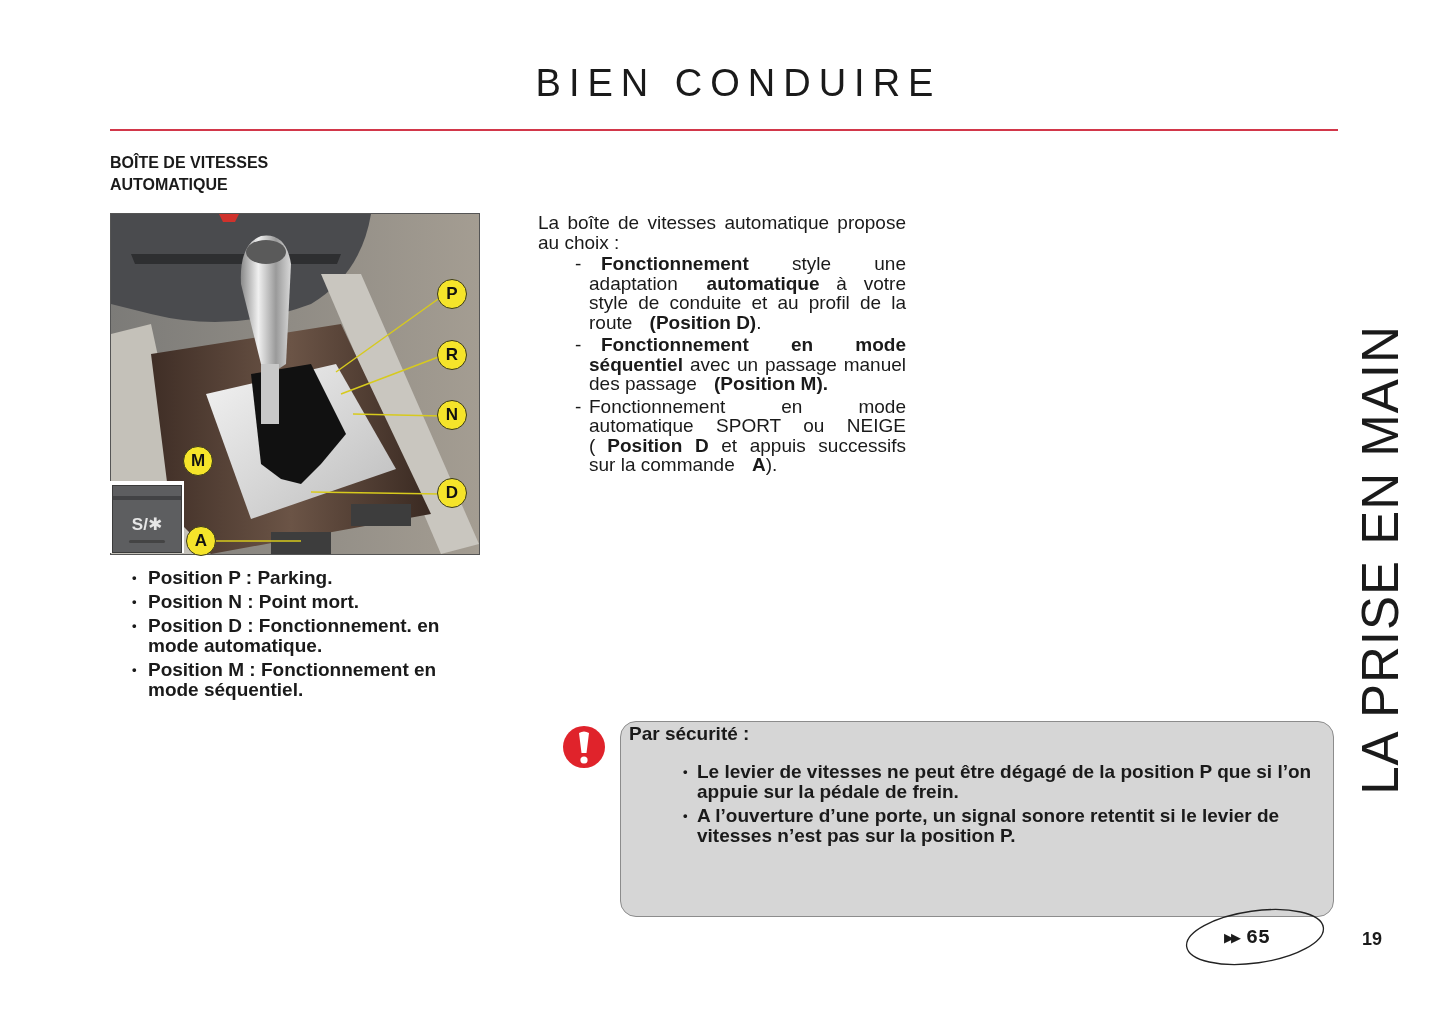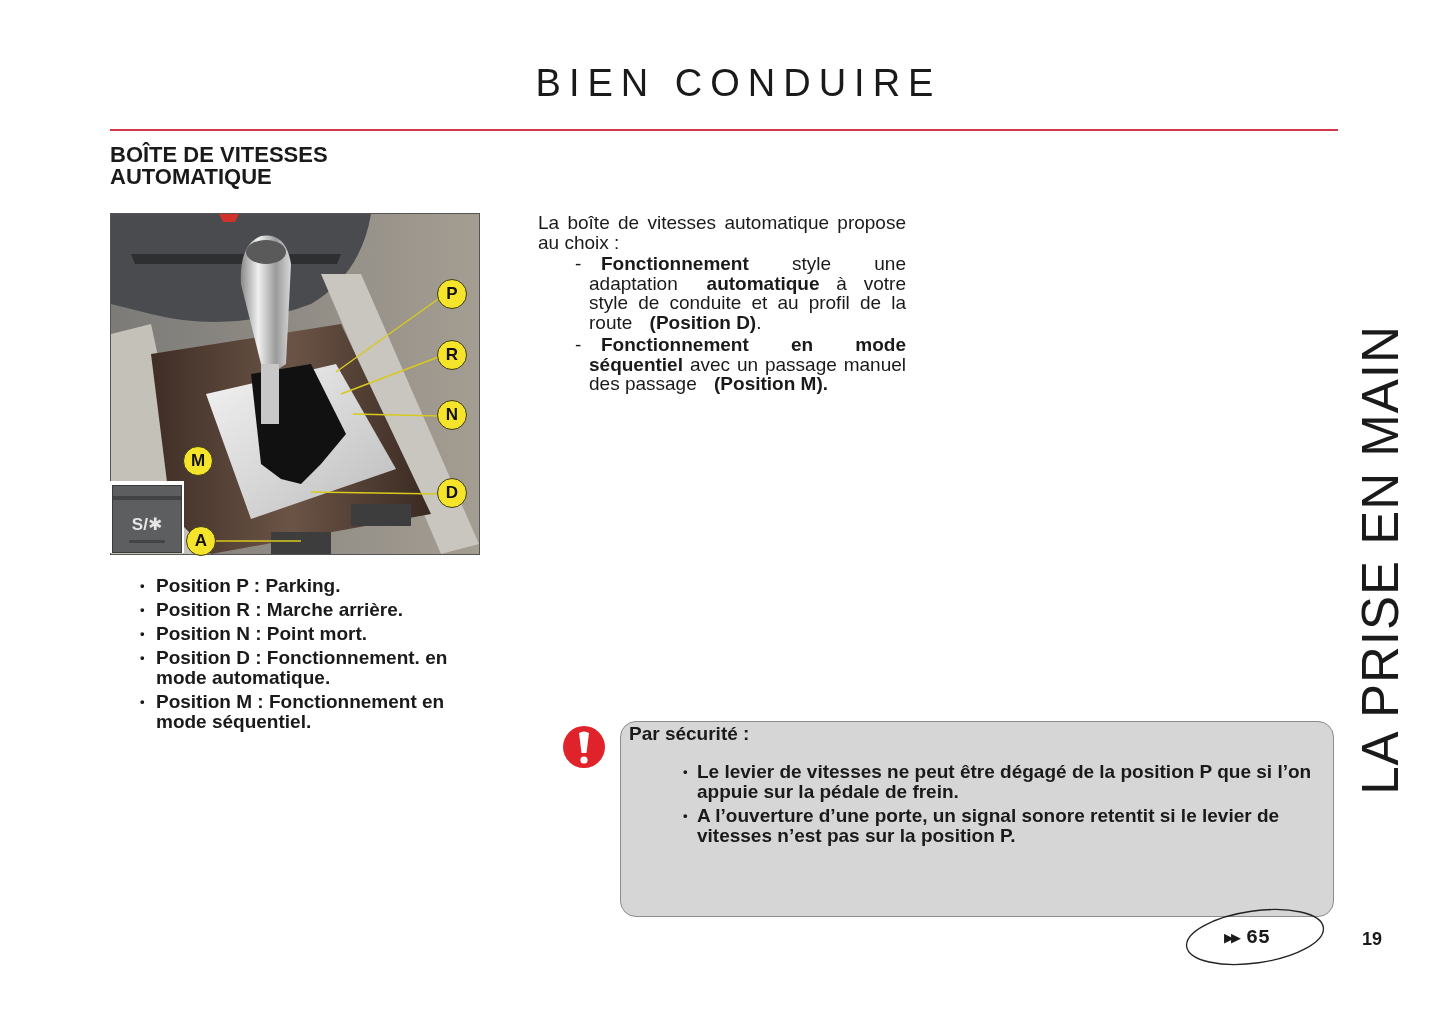--- a/index.html
+++ b/index.html
@@ -3,21 +3,21 @@
 <meta charset="utf-8">
 <style>
   html, body { margin:0; padding:0; background:#ffffff; }
   body { width:1445px; height:1026px; position:relative; overflow:hidden;
          font-family:"Liberation Sans", "DejaVu Sans", sans-serif; color:#1a1a1a; }
 
   .page-title { position:absolute; left:16px; width:1445px; top:62px; text-align:center;
                 font-size:38px; letter-spacing:8px; font-weight:normal; color:#1a1a1a; }
   .title-rule { position:absolute; left:110px; top:129px; width:1228px; height:2px; background:#d2374a; }
 
-  .section-heading { position:absolute; left:110px; top:144px; font-size:22px; font-weight:bold;
+  .section-heading { position:absolute; left:110px; top:152px; font-size:16px; font-weight:bold;
                      line-height:22px; color:#1a1a1a; }
   .section-heading span { display:block; }
 
   
   .photo { position:absolute; left:110px; top:213px; width:368px; height:340px;
            border:1px solid #555; overflow:hidden; background:#6e6c69; }
   .photo svg { position:absolute; left:0; top:0; }
 
   .inset { position:absolute; left:110px; top:481px; width:74px; height:72px; background:#fff; }
   .inset-inner { position:absolute; left:2px; top:4px; width:68px; height:66px; background:#5d5e60;
@@ -25,21 +25,21 @@
   .inset-bar { position:absolute; left:0; top:10px; width:68px; height:4px; background:#424345; }
   .inset-label { position:absolute; left:0; width:68px; top:28px; text-align:center; color:#e6e6e6;
                  font-weight:bold; font-size:17px; }
   .inset-line { position:absolute; left:16px; top:54px; width:36px; height:3px; background:#444; border-radius:2px; }
 
   .callout { position:absolute; width:30px; height:30px; border-radius:50%; background:#f5e42a;
              border:1.5px solid #3a3a1a; box-sizing:border-box; text-align:center; line-height:28px;
              font-weight:bold; font-size:17px; color:#111; }
 
   
-  .positions { position:absolute; left:128px; top:564px; width:360px; margin:12px; padding:0; list-style:none; }
+  .positions { position:absolute; left:128px; top:564px; width:360px; margin:4px; padding:0; list-style:none; }
   .positions li { position:relative; padding-left:16px; font-size:19px; font-weight:bold; line-height:20px;
                   margin-bottom:4px; color:#1a1a1a; }
   .positions li::before { content:"\2022"; position:absolute; left:0; top:0; font-size:13px; }
 
   
   .intro { position:absolute; left:538px; top:213px; width:368px; font-size:19px; line-height:19.5px;
            text-align:justify; color:#1a1a1a; }
   .modes { position:absolute; left:575px; top:254px; width:331px; margin:0; padding:0; list-style:none; }
   .modes li { position:relative; padding-left:14px; font-size:19px; line-height:19.5px; text-align:justify;
               margin-bottom:3px; color:#1a1a1a; }
@@ -136,30 +136,30 @@
   <div class="inset-inner">
     <div class="inset-bar"></div>
     <div class="inset-label">S/✱</div>
     <div class="inset-line"></div>
   </div>
 </div>
 <div class="callout" style="left:186px;top:526px;"><span>A</span></div>
 
 <ul class="positions">
   <li>Position P : Parking.</li>
-  <li>Position R : Marche arrière.</li>
   <li>Position N : Point mort.</li>
   <li>Position D : Fonctionnement. en mode automatique.</li>
   <li>Position M :  Fonctionnement en mode séquentiel.</li>
 </ul>
 
 <div class="intro">La boîte de vitesses automatique propose au choix :</div>
 <ul class="modes">
   <li><b>Fonctionnement</b><span> style une adaptation </span><b>automatique</b><span> à votre style de conduite et au profil de la route </span><b>(Position D)</b><span>.</span></li>
   <li><b>Fonctionnement en mode séquentiel</b><span> avec un passage manuel des passage </span><b>(Position M).</b></li>
+  <li><span>Fonctionnement en mode automatique SPORT ou NEIGE (</span><b>Position D</b><span> et appuis successifs sur la commande </span><b>A</b><span>).</span></li>
 </ul>
 
 <svg class="warn-icon" viewBox="0 0 44 44">
   <circle cx="22" cy="22" r="21" fill="#e0232b"></circle>
   <path d="M17 8 Q22 5 27 8 L24.5 28 H19.5 Z" fill="#fff"></path>
   <circle cx="22" cy="35" r="3.6" fill="#fff"></circle>
 </svg>
 <div class="warn-box"></div>
 <div class="warn-title">Par sécurité :</div>
 <ul class="warn-list">

